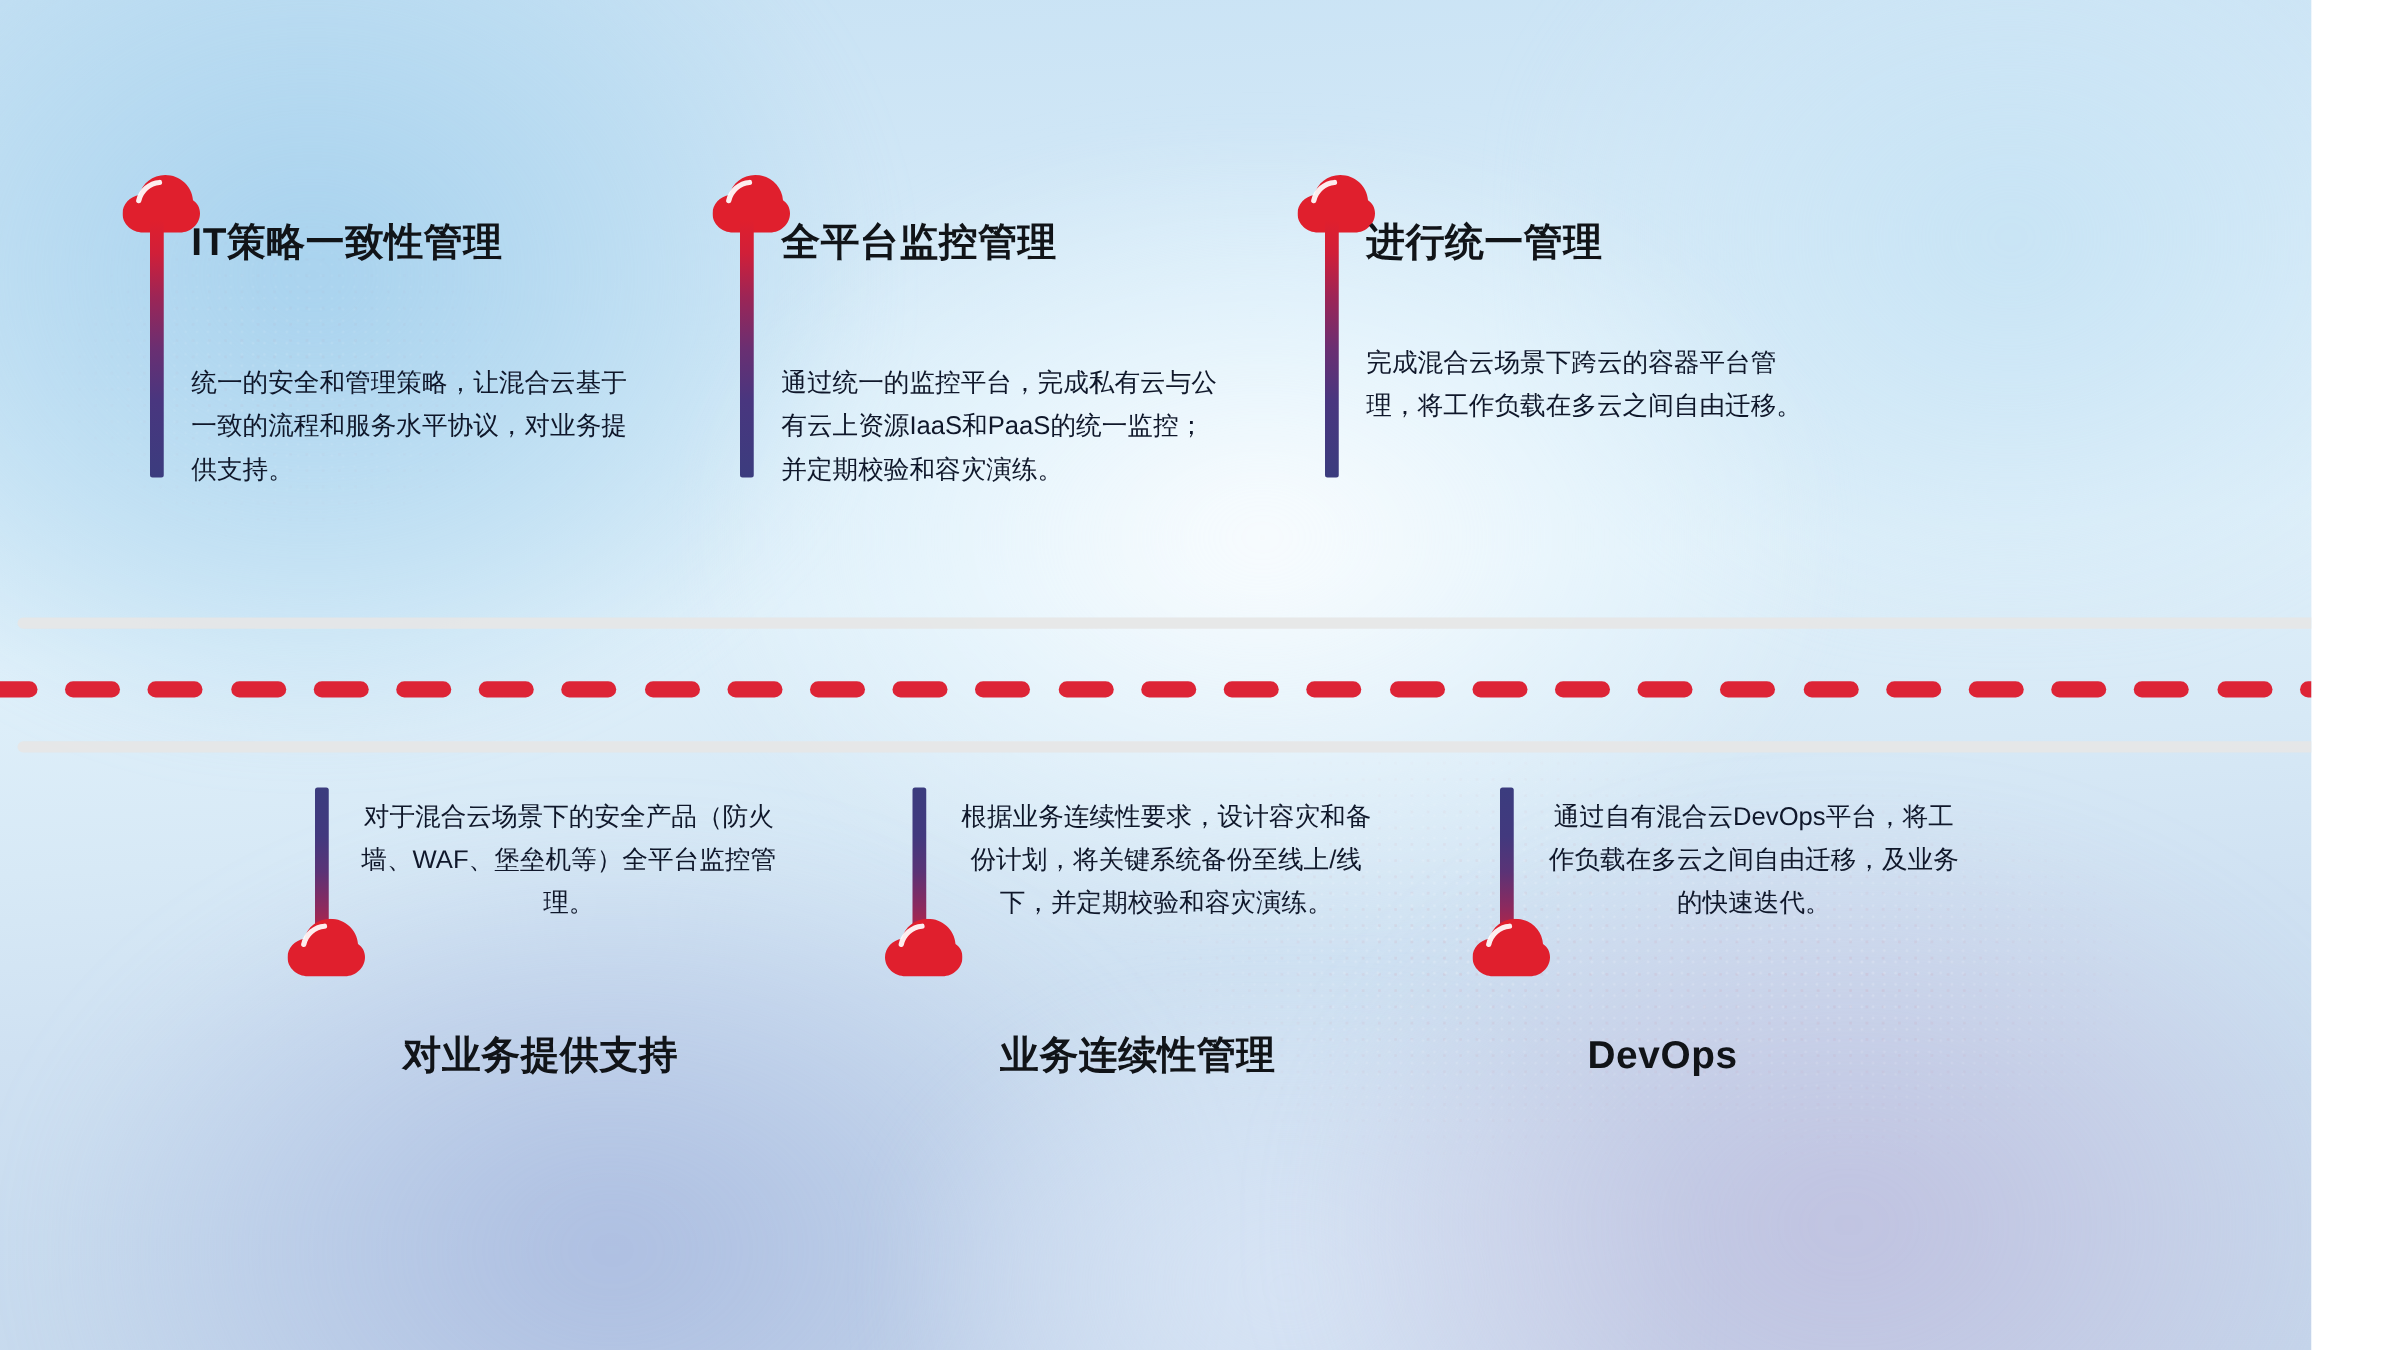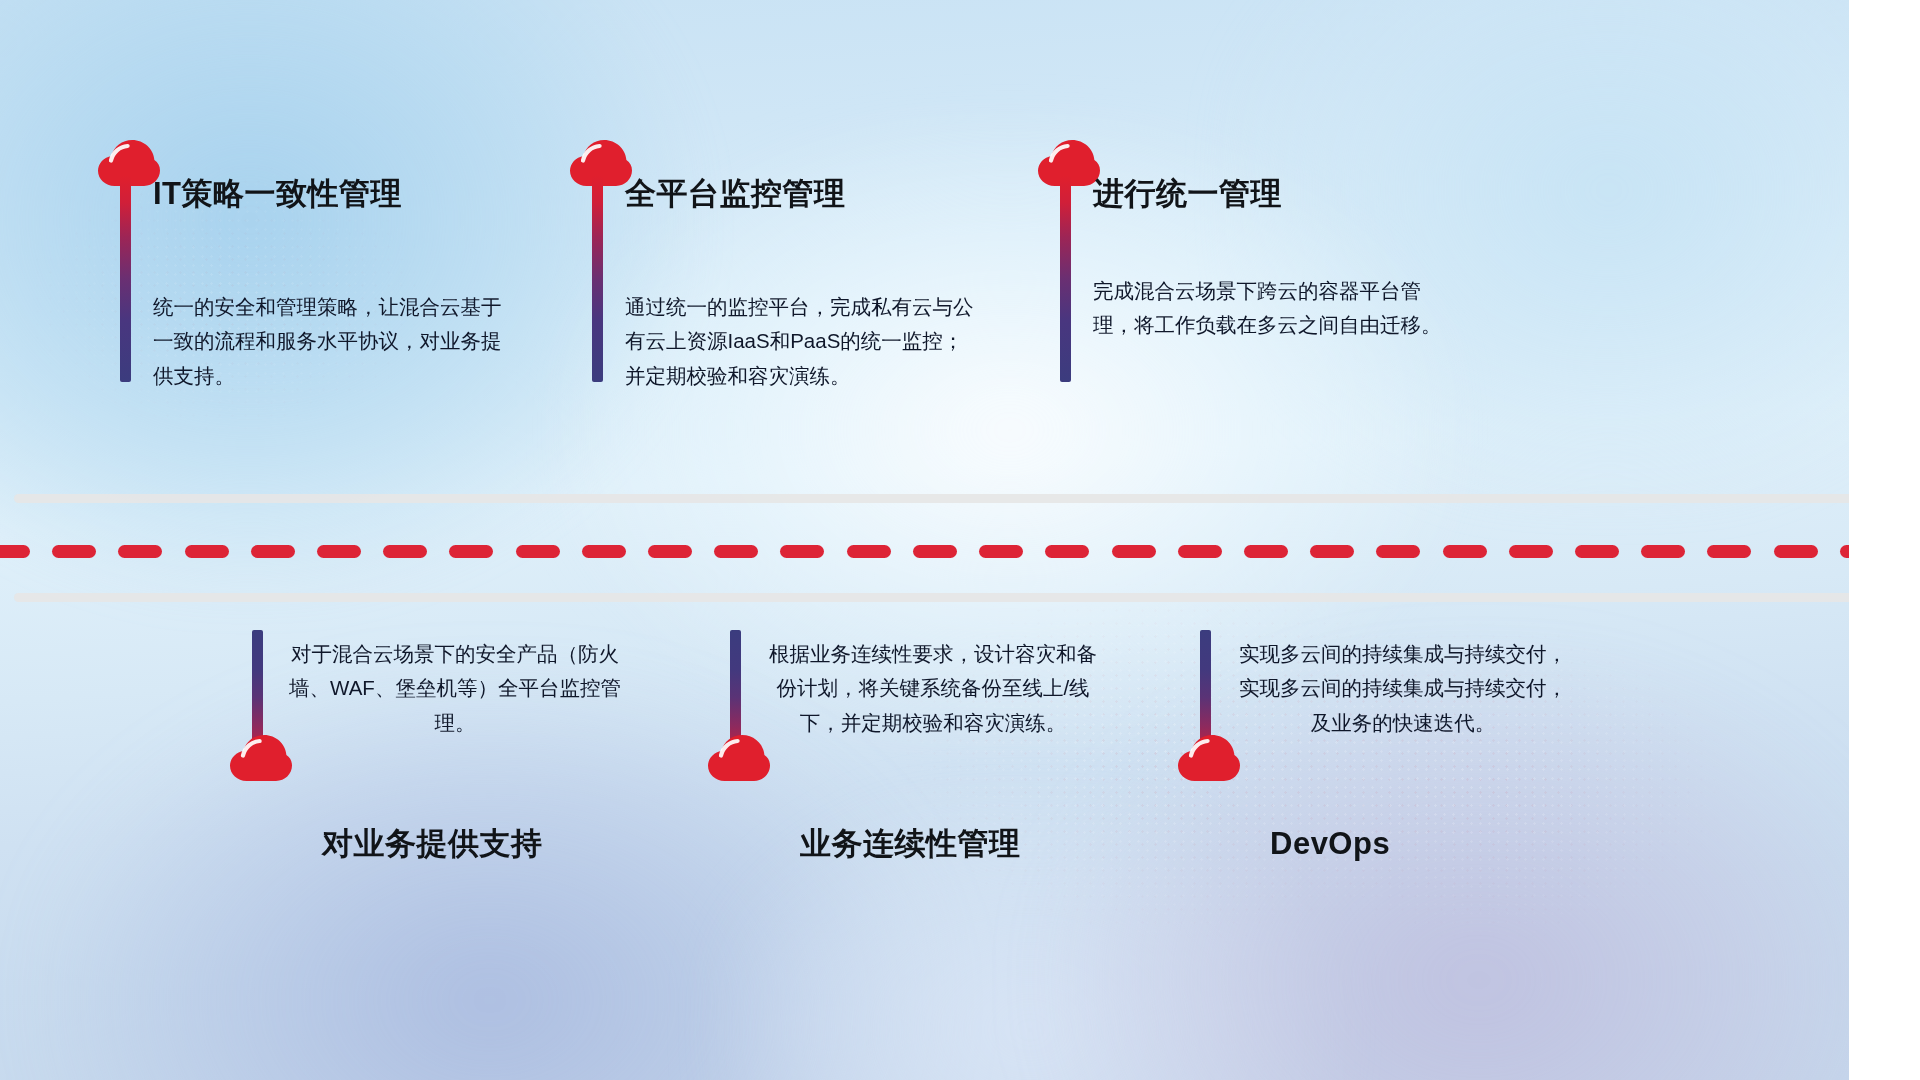--- a/index.html
+++ b/index.html
@@ -295,21 +295,21 @@
     <div class="cloud" style="left:30px; top:735px;">
       <svg viewBox="0 0 62 47" xmlns="http://www.w3.org/2000/svg">
         <path d="M16.5 46 C7.4 46 0 39.2 0 30.8 C0 23.3 5.9 17.0 13.6 15.9 C15.6 6.7 24.1 0 34.2 0 C45.9 0 55.6 8.8 56.4 20.1 C60.0 22.4 62 26.2 62 30.6 C62 39.1 54.8 46 46.0 46 Z" fill="#e01f2d"></path>
         <path d="M13.0 20.5 C14.9 12.4 21.6 6.6 29.6 6.0" stroke="#ffffff" stroke-width="4.2" stroke-linecap="round" fill="none" opacity="0.92"></path>
       </svg>
     </div>
   </div>
 
   <div class="col" style="left:1148px; top:0;">
     <div class="stem stem-up" style="left:52px; top:630px; height:140px;"></div>
-    <div class="body center" style="left:85px; top:637px; width:340px;">实现多云间的持续集成与持续交付，实现多云间的持续集成与持续交付，及业务的快速迭代。</div>
+    <div class="body center" style="left:85px; top:637px; width:340px;">通过自有混合云DevOps平台，将工作负载在多云之间自由迁移，及业务的快速迭代。</div>
     <div class="heading" style="left:122px; top:825px;">DevOps</div>
     <div class="cloud" style="left:30px; top:735px;">
       <svg viewBox="0 0 62 47" xmlns="http://www.w3.org/2000/svg">
         <path d="M16.5 46 C7.4 46 0 39.2 0 30.8 C0 23.3 5.9 17.0 13.6 15.9 C15.6 6.7 24.1 0 34.2 0 C45.9 0 55.6 8.8 56.4 20.1 C60.0 22.4 62 26.2 62 30.6 C62 39.1 54.8 46 46.0 46 Z" fill="#e01f2d"></path>
         <path d="M13.0 20.5 C14.9 12.4 21.6 6.6 29.6 6.0" stroke="#ffffff" stroke-width="4.2" stroke-linecap="round" fill="none" opacity="0.92"></path>
       </svg>
     </div>
   </div>
 
 </div>

